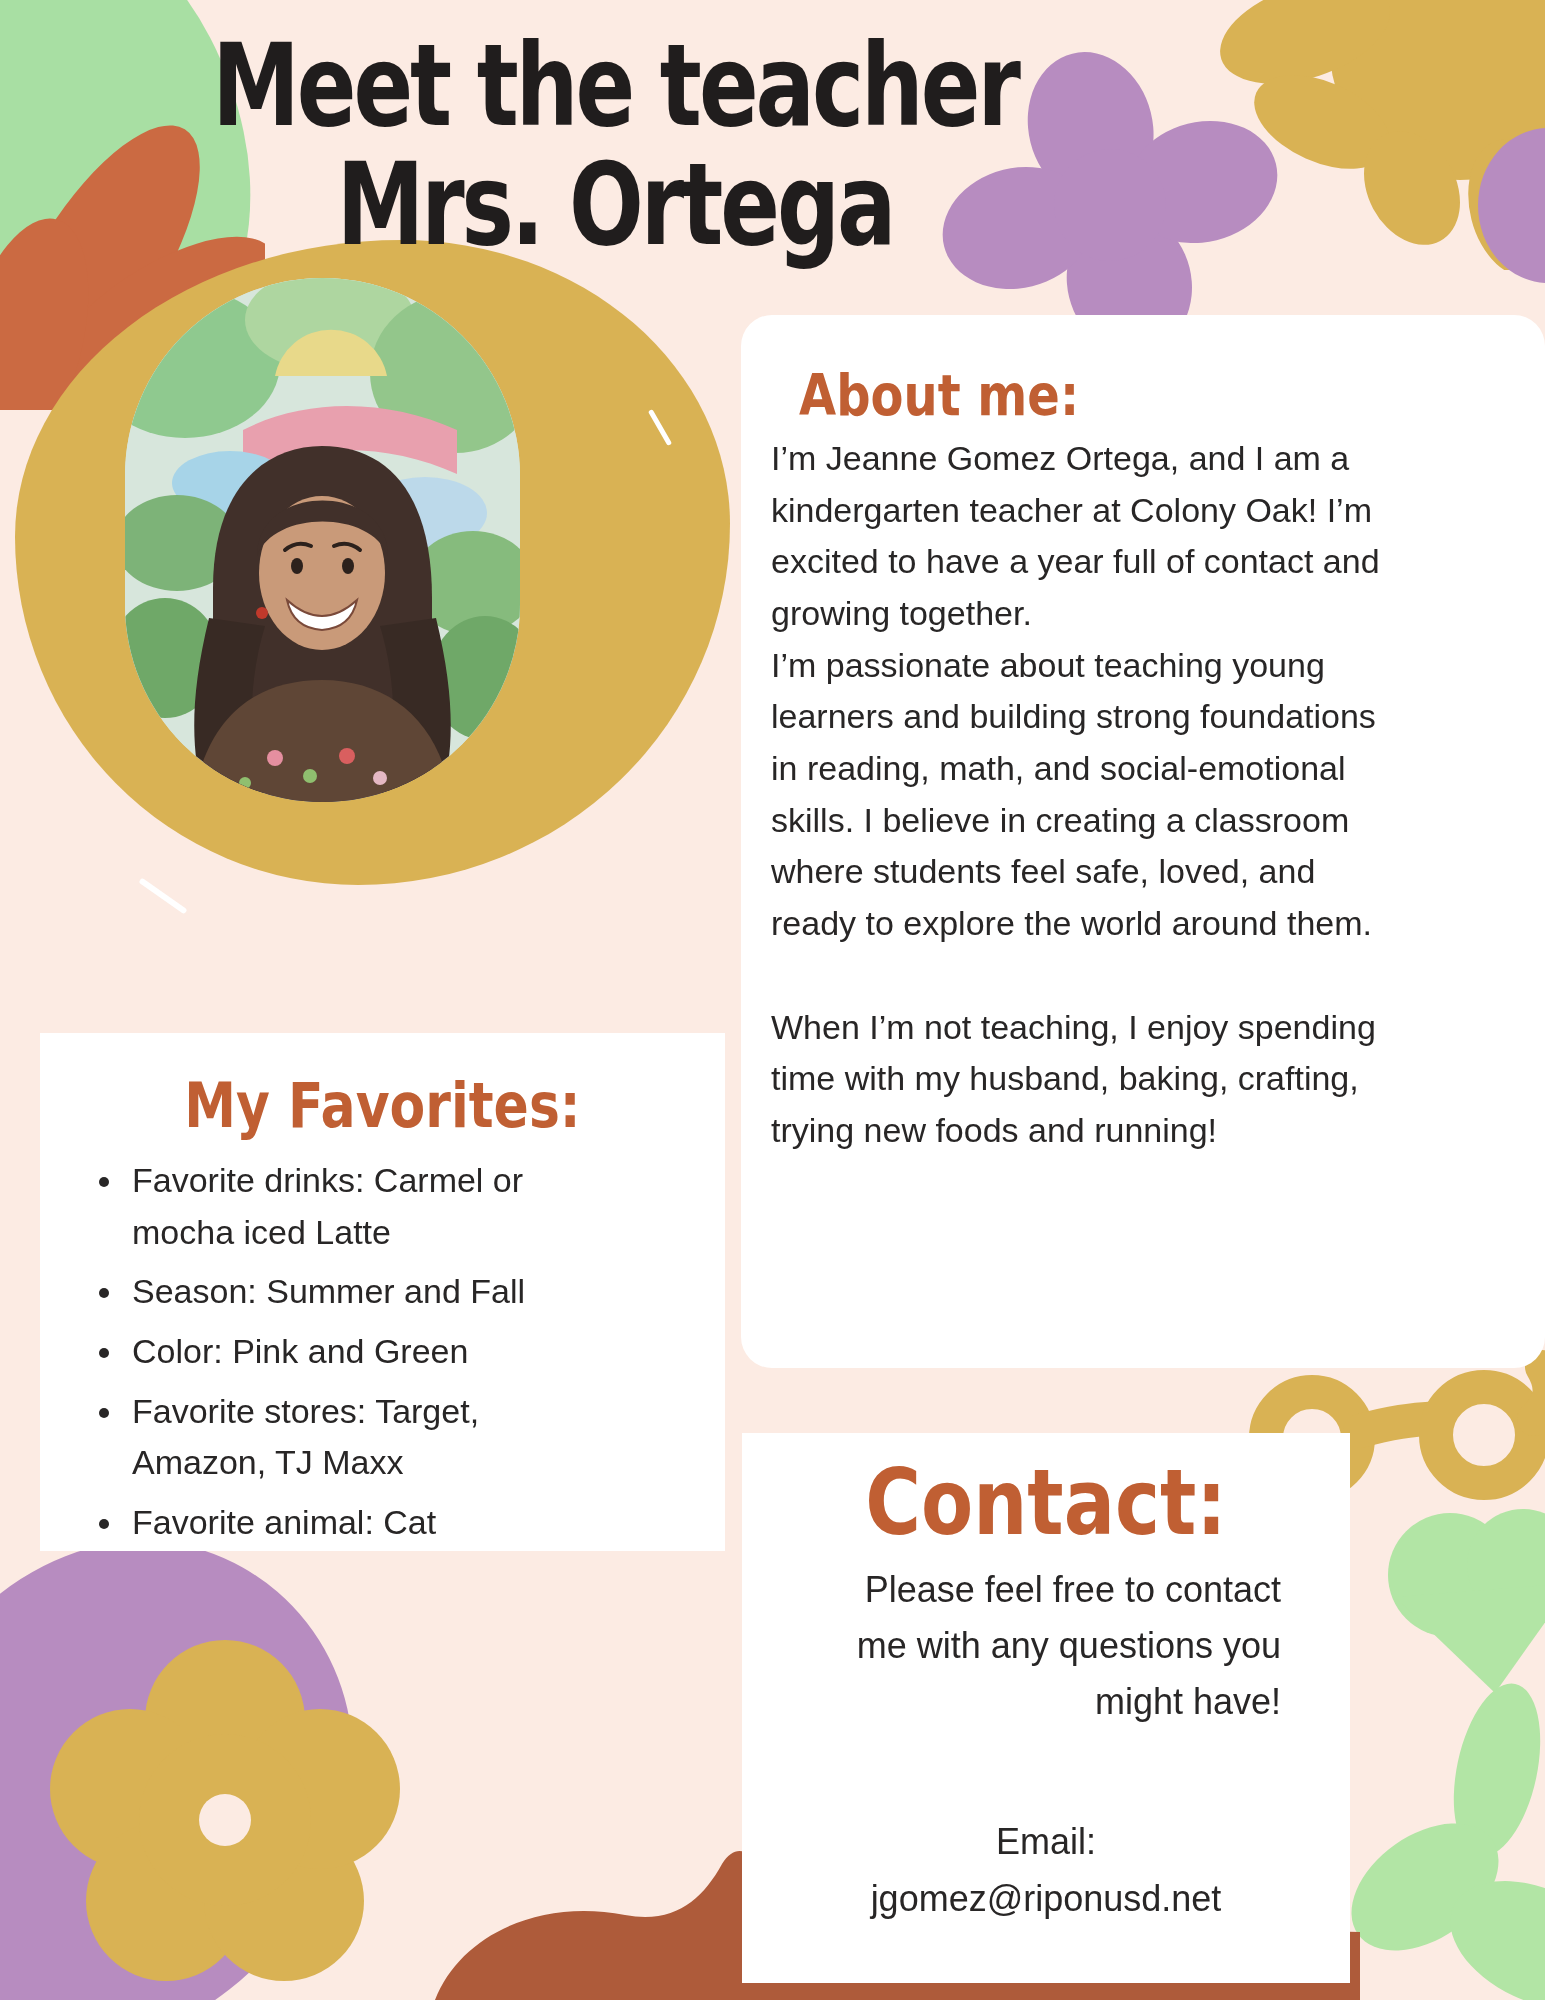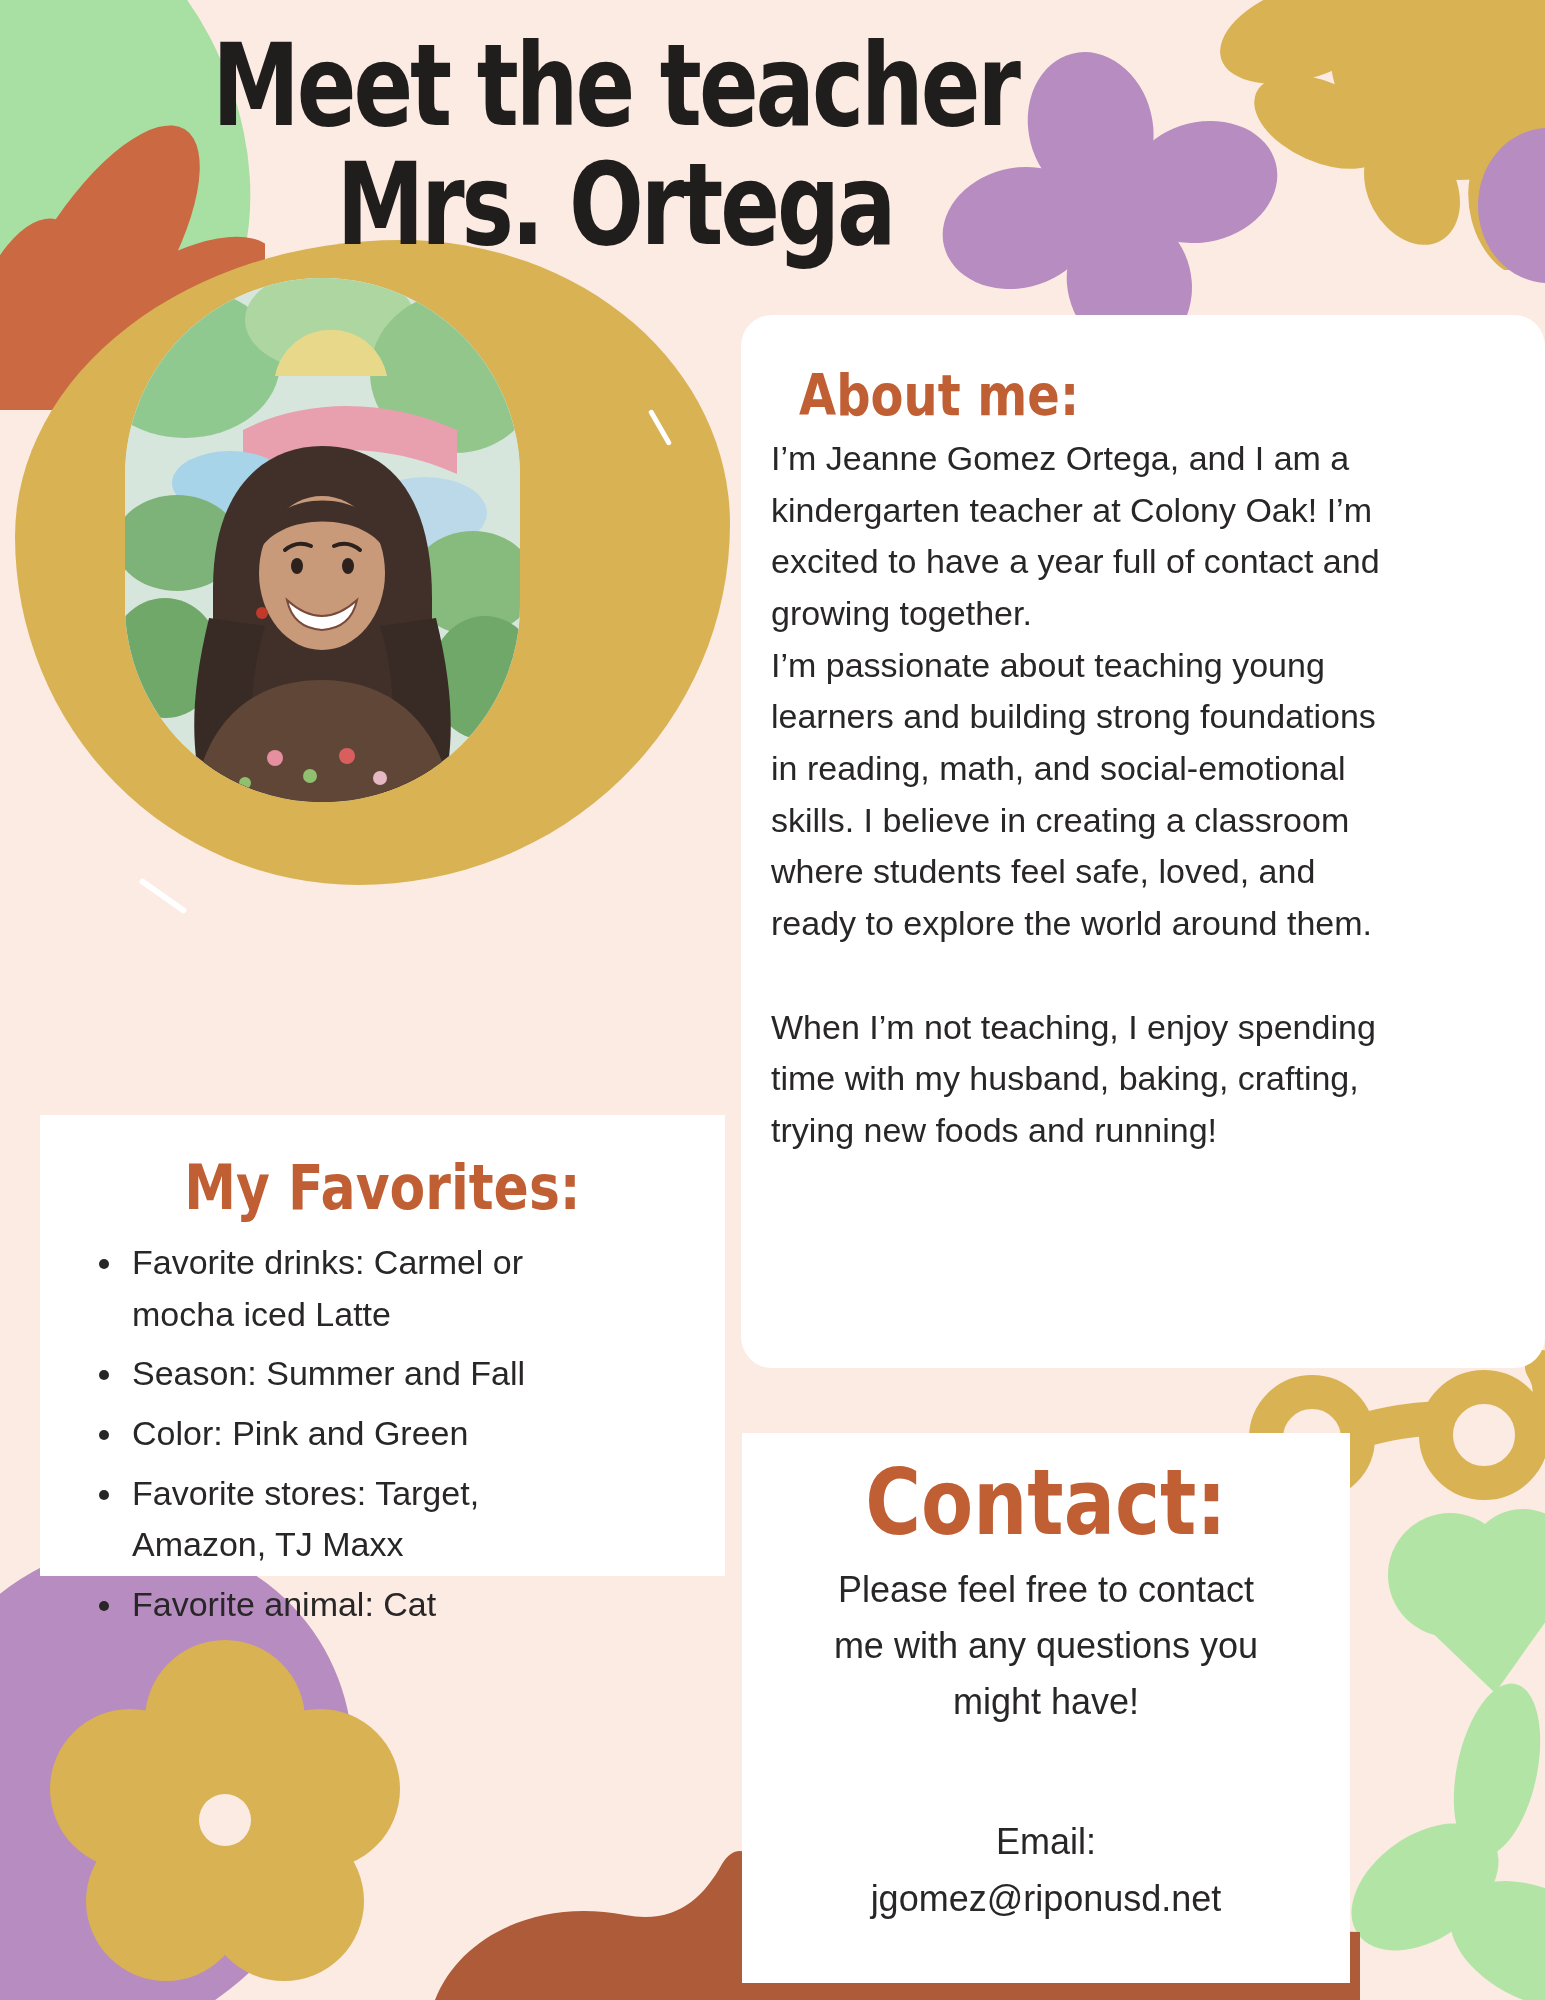--- a/index.html
+++ b/index.html
@@ -31,21 +31,21 @@
 
   
   .gold-blob{left:15px;top:240px;width:715px;height:645px;background:var(--gold,#d9b254);
     border-radius:54% 46% 52% 48% / 46% 44% 56% 54%;z-index:2;}
   .photo-arch{left:125px;top:278px;width:395px;height:524px;border-radius:200px;
     overflow:hidden;z-index:3;background:#d7e6dc;}
 
   
   .card{position:absolute;background:var(--card-white,#ffffff);z-index:4;}
   .about-card{left:741px;top:315px;width:804px;height:1053px;border-radius:31px;}
-  .favorites-card{left:40px;top:1115px;width:685px;height:461px;}
+  .favorites-card{left:40px;top:1033px;width:685px;height:518px;}
   .contact-card{left:742px;top:1433px;width:608px;height:550px;}
 
   
   .page-title{left:0;top:26px;width:1230px;text-align:center;z-index:5;
     font-family:"DejaVu Sans",sans-serif;font-weight:800;color:var(--title-ink,#201d1d);
     font-size:88px;line-height:1.04;letter-spacing:-3px;
     transform:scaleY(1.3);transform-origin:center top;}
   .script-heading{font-family:"DejaVu Sans",sans-serif;font-weight:800;
     color:var(--accent-orange,#c05f33);transform:scaleY(1.2);}
   .about-heading{display:inline-block;margin:46px 0 10px 58px;font-size:48px;
@@ -186,19 +186,19 @@
       <li>Season: Summer and Fall</li>
       <li>Color: Pink and Green</li>
       <li>Favorite stores: Target, Amazon, TJ Maxx</li>
       <li>Favorite animal: Cat</li>
     </ul>
   </div>
 
   <div class="card contact-card">
     <span class="script-heading contact-heading">Contact:</span>
     <div class="contact-body">
-      <p style="margin:0;">Please feel free to contact me with any questions you might have!</p>
+      <p style="margin:0;text-align:right;">Please feel free to contact me with any questions you might have!</p>
       <p class="contact-email-label" style="margin-bottom:0;">Email:</p>
       <p class="contact-email" style="margin:0;">jgomez@riponusd.net</p>
     </div>
   </div>
 
 </div>
 
 </body></html>

